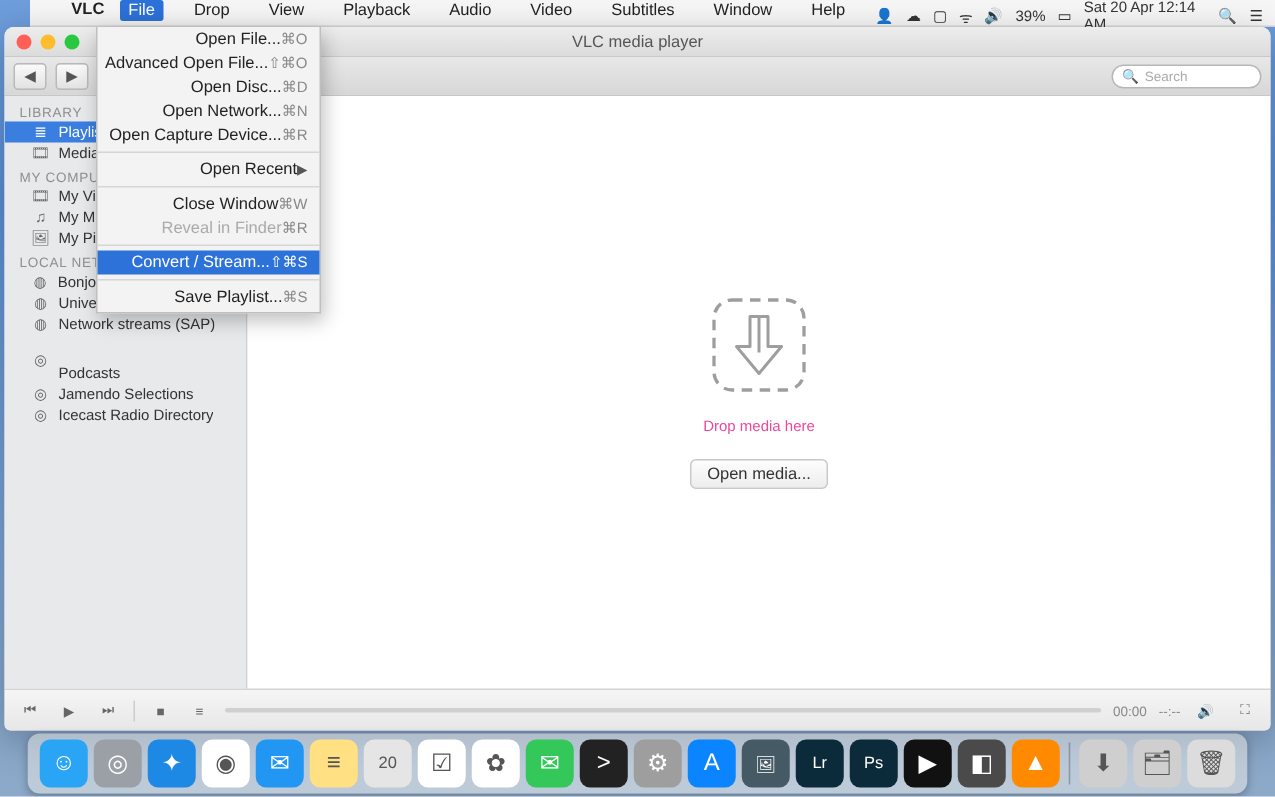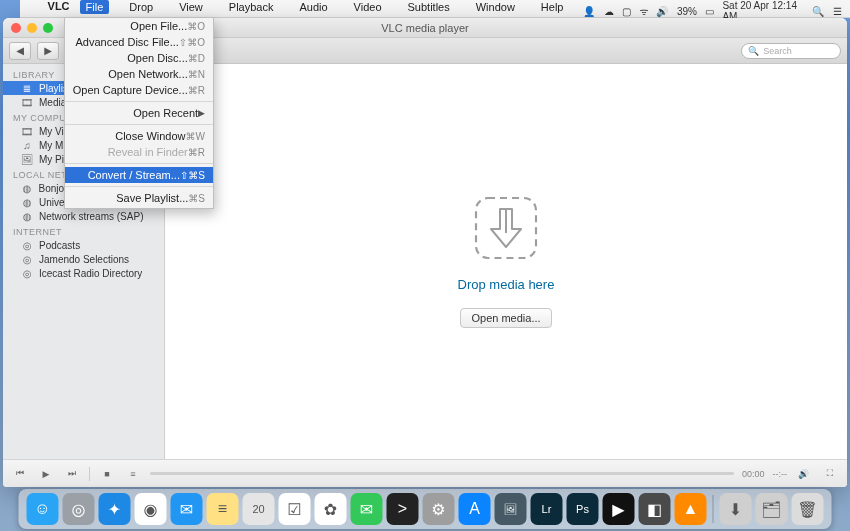--- a/index.html
+++ b/index.html
@@ -41,21 +41,21 @@
   .body { flex: 1; display: flex; min-height: 0; }
   .sidebar { width: 162px; background: #e7e9eb; border-right: 1px solid #cfcfcf; font-size: 10px; color: #555; overflow: hidden; padding-top: 2px; }
   .sidebar .sh { font-size: 9px; letter-spacing: 0.5px; color: #8e8e8e; padding: 4px 10px 1px; text-transform: uppercase; }
   .sidebar .si { display: flex; align-items: center; gap: 6px; padding: 1px 10px 1px 18px; color: #333; }
   .sidebar .si.sel { background: #3a7ee0; color: #fff; }
   .sidebar .si .ic { width: 12px; height: 12px; display: inline-flex; align-items: center; justify-content: center; font-size: 10px; color: #666; }
   .sidebar .si.sel .ic { color: #fff; }
 
   .main { flex: 1; display: flex; flex-direction: column; align-items: center; justify-content: center; background: #fff; gap: 16px; }
   .dropzone-icon svg { display:block; }
-  .drop-text { color: #0369a1; font-size: 13px; }
+  .drop-text { color: #ec4899; font-size: 10px; }
   .open-btn { font-size: 11px; padding: 3px 10px; background: linear-gradient(#fdfdfd,#ededed); border: 1px solid #c8c8c8; border-radius: 4px; color: #333; }
 
   .controls { height: 28px; border-top: 1px solid #d4d4d4; background: linear-gradient(#f5f5f5,#e7e7e7); display: flex; align-items: center; padding: 0 8px; font-size: 10px; color: #666; gap: 8px; }
   .controls .cbtn { width: 18px; height: 16px; display: flex; align-items: center; justify-content: center; font-size: 9px; }
   .controls .slider { flex: 1; height: 3px; background: #d0d0d0; border-radius: 2px; position: relative; }
   .controls .time { font-size: 9px; color: #888; }
 
   
   .dock { position: absolute; left: 50%; transform: translateX(-50%); bottom: 2px; height: 40px; background: rgba(230,230,230,0.55); border-radius: 8px; padding: 3px 8px; display: flex; align-items: center; gap: 4px; box-shadow: 0 2px 6px rgba(0,0,0,0.25); }
   .dock .di { width: 32px; height: 32px; border-radius: 7px; display: flex; align-items: center; justify-content: center; font-size: 16px; color: #fff; }
@@ -139,24 +139,23 @@
           <span style="overflow: hidden; text-overflow: ellipsis; white-space: nowrap;">Bonjour Network Discovery</span>
         </div>
         <div class="si">
           <span class="ic">◍</span>
           <span style="overflow: hidden; text-overflow: ellipsis; white-space: nowrap;">Universal Plug'n'Play</span>
         </div>
         <div class="si">
           <span class="ic">◍</span>
           <span style="overflow: hidden; text-overflow: ellipsis; white-space: nowrap;">Network streams (SAP)</span>
         </div>
-        <div class="sh">INTERNET</div>
         <div class="si">
           <span class="ic">◎</span>
-          <span style="overflow: hidden; text-overflow: ellipsis; white-space: nowrap;">Podcasts</span>
+          <span style="overflow: hidden; text-overflow: ellipsis; white-space: nowrap; margin-top: 20px;">Podcasts</span>
         </div>
         <div class="si">
           <span class="ic">◎</span>
           <span style="overflow: hidden; text-overflow: ellipsis; white-space: nowrap;">Jamendo Selections</span>
         </div>
         <div class="si">
           <span class="ic">◎</span>
           <span style="overflow: hidden; text-overflow: ellipsis; white-space: nowrap;">Icecast Radio Directory</span>
         </div>
       </div>
@@ -185,21 +184,21 @@
     <span class="cbtn">⛶</span>
   </div>
 </div>
 
 <div class="dropdown" id="dropdown">
     <div class="mi">
       <span>Open File...</span>
       <span class="short">⌘O</span>
     </div>
     <div class="mi">
-      <span>Advanced Disc File...</span>
+      <span>Advanced Open File...</span>
       <span class="short">⇧⌘O</span>
     </div>
     <div class="mi">
       <span>Open Disc...</span>
       <span class="short">⌘D</span>
     </div>
     <div class="mi">
       <span>Open Network...</span>
       <span class="short">⌘N</span>
     </div>

